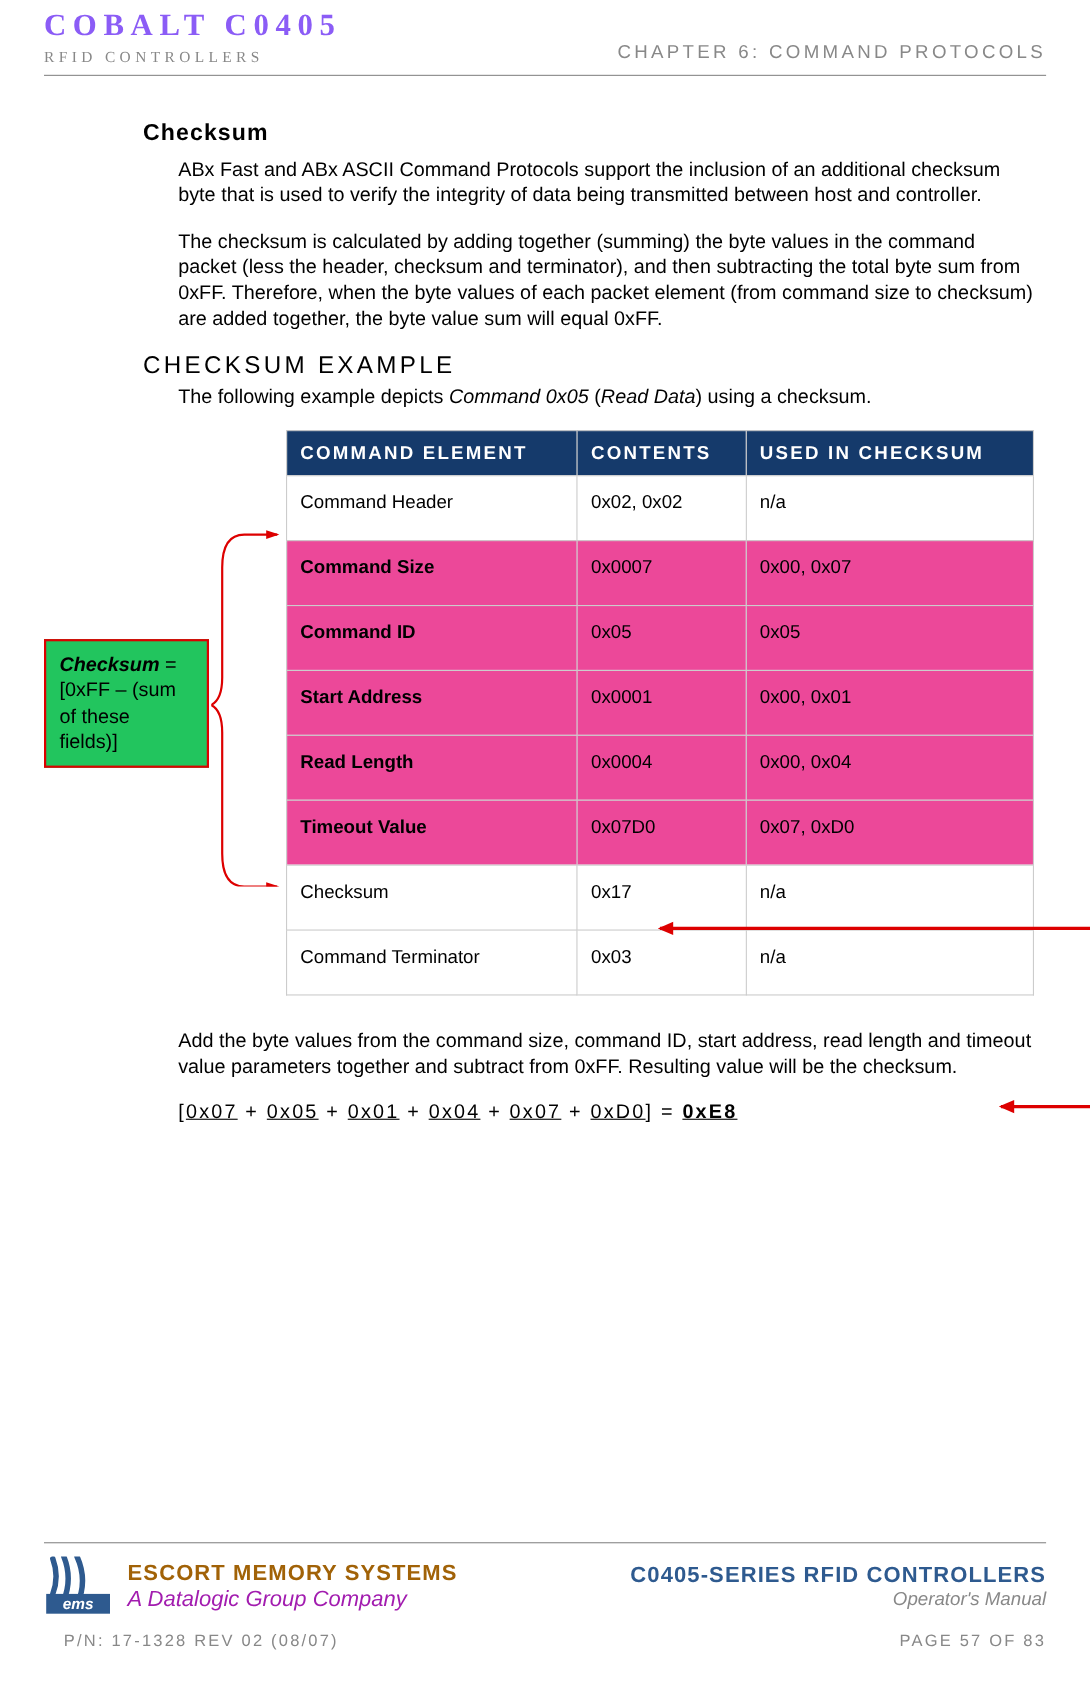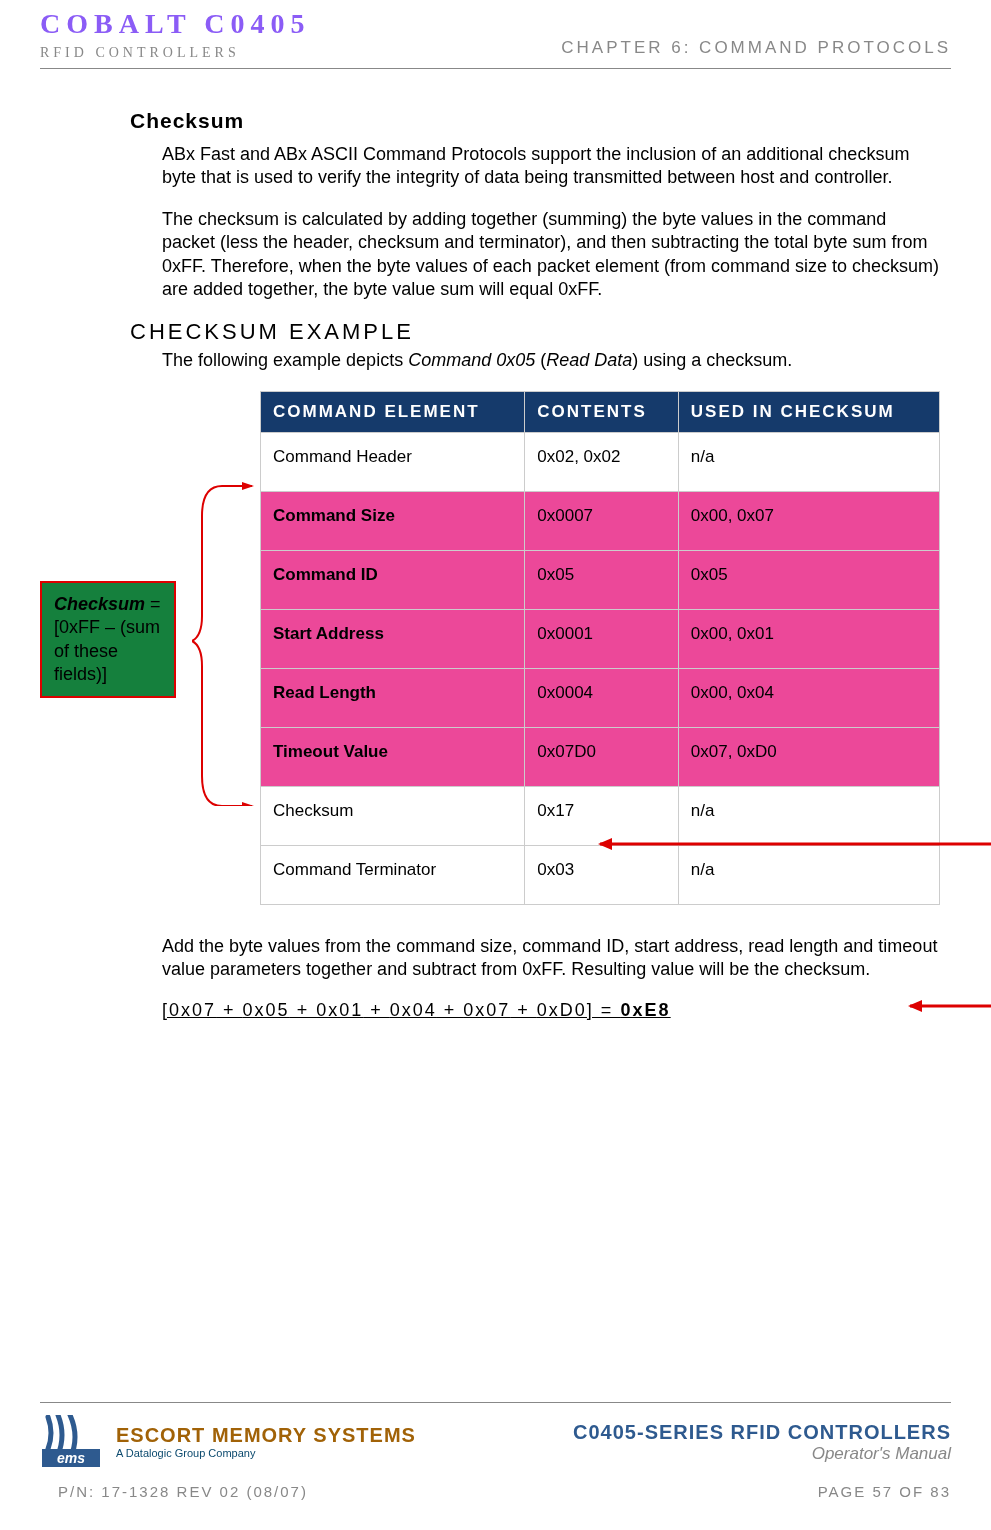--- a/index.html
+++ b/index.html
@@ -73,27 +73,27 @@
       font-variant: small-caps;
     }
     .table-row-wrap {
       display: flex;
       align-items: flex-start;
       position: relative;
     }
     .callout-box {
       border: 2px solid #d00;
       padding: 10px 12px;
-      width: 136px;
+      width: 150px;
       font-size: 18px;
       line-height: 1.3;
       position: absolute;
       left: -90px;
       top: 190px;
-      background: #15803d;
+      background: #22c55e;
     }
     .bracket-svg {
       position: absolute;
       left: 62px;
       top: 85px;
       width: 70px;
       height: 330px;
       pointer-events: none;
     }
     table.cmd {
@@ -115,21 +115,20 @@
       border: 1px solid #ccc;
       padding: 14px 12px 24px 12px;
       vertical-align: top;
     }
     tr.shaded td { background: #ec4899; }
     tr.shaded td.first { font-weight: bold; }
     .equation {
       font-size: 18px;
       letter-spacing: 2px;
       margin: 18px 0 18px 0;
-      text-decoration: underline;
     }
     .u { text-decoration: underline; }
     .checksum-eq {
       font-size: 18px;
       text-align: center;
       margin-top: 14px;
       padding-left: 180px;
     }
     .checksum-eq .result {
       color: #d00;
@@ -164,22 +163,23 @@
     }
     .footer-logo-svg { width: 62px; height: 54px; }
     .footer-left-text { line-height: 1.2; }
     .ems-title {
       color: #a16207;
       font-weight: bold;
       font-size: 20px;
       letter-spacing: 1px;
     }
     .ems-sub {
-      color: #0c4a6e;
-      font-size: 11px;
+      color: #a21caf;
+      font-style: italic;
+      font-size: 20px;
     }
     .footer-right { text-align: right; }
     .ctrl-title {
       color: #2e5a8f;
       font-weight: bold;
       font-size: 20px;
       letter-spacing: 1px;
     }
     .ctrl-sub {
       color: #888;

